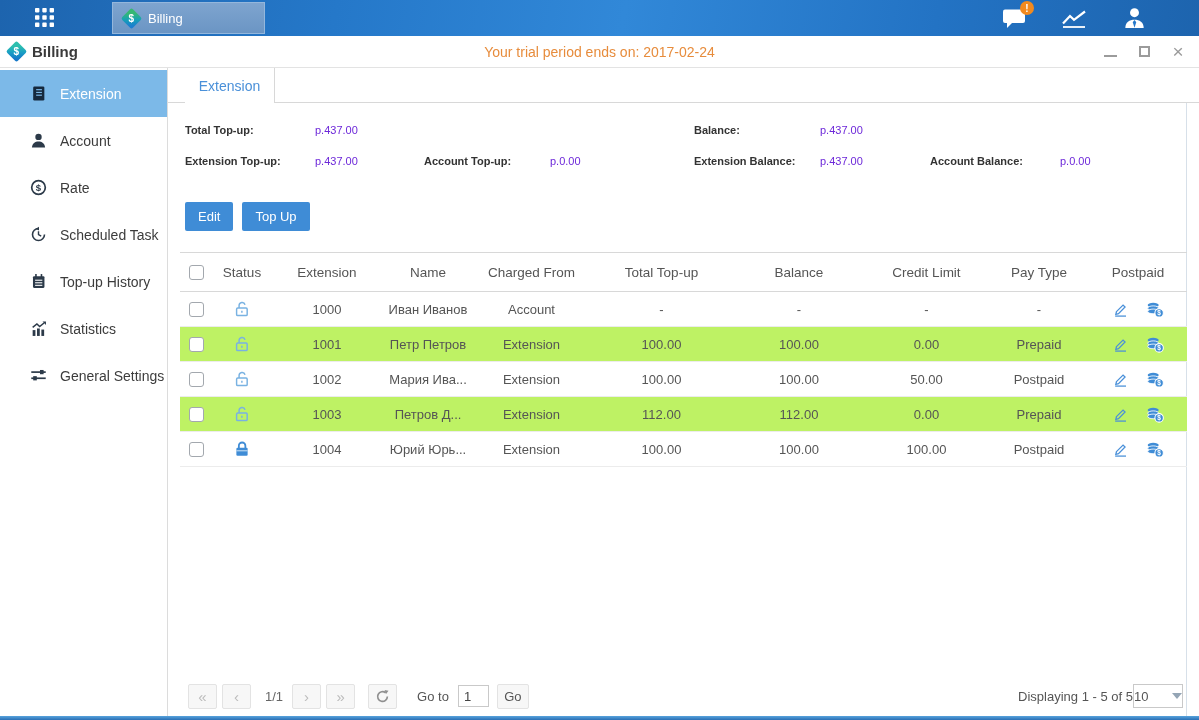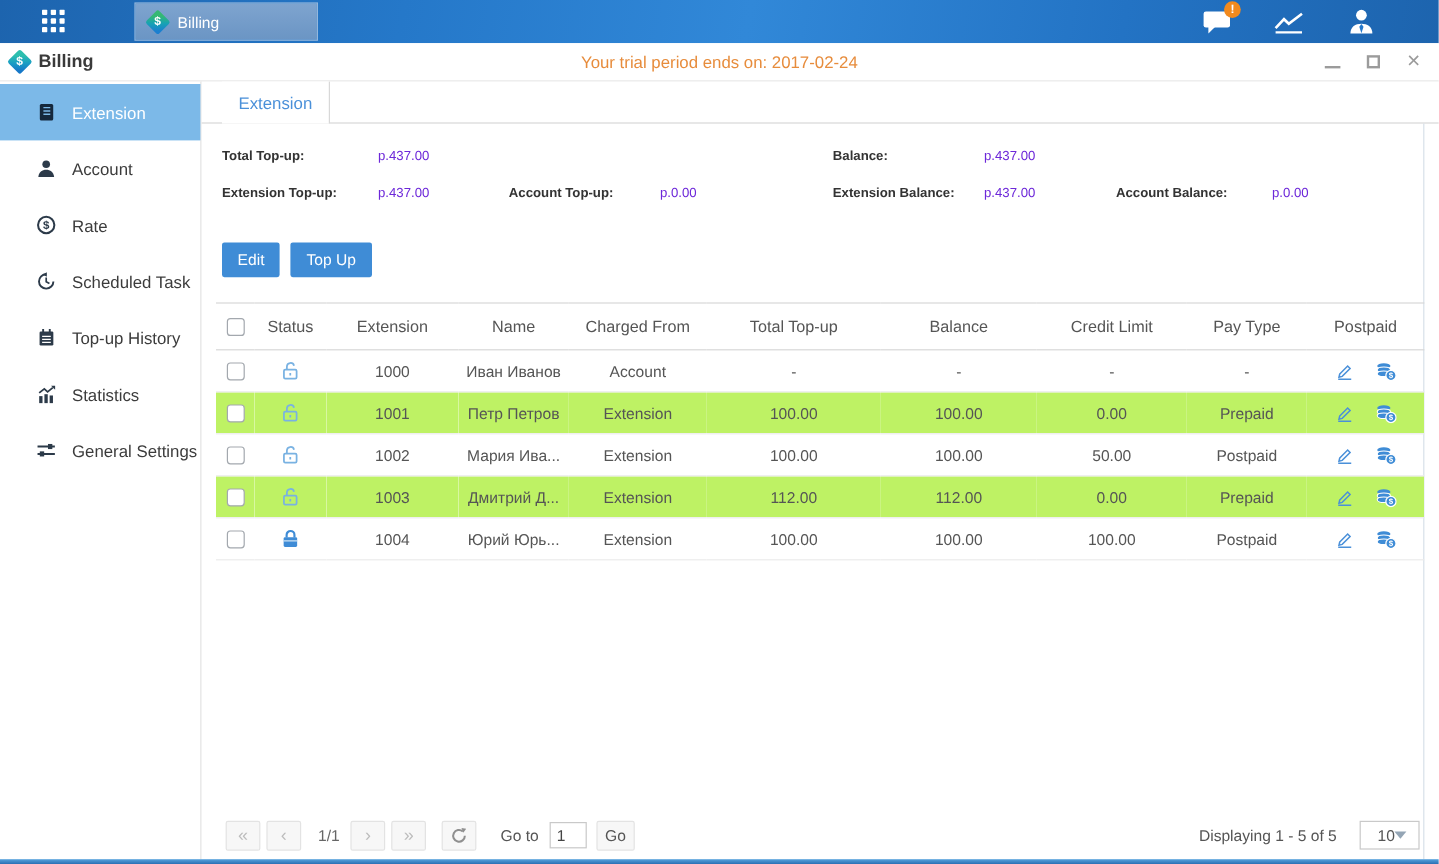--- a/index.html
+++ b/index.html
@@ -102,24 +102,24 @@
   .pg-btn {
     width:29px; height:25px; border:1px solid #e3e3e3; background:#f7f7f7; border-radius:2px;
     display:flex; align-items:center; justify-content:center; color:#bcbcbc; font-size:15px;
     margin-right:5px; cursor:pointer; flex:none;
   }
   .pg-text { margin:0 9px; color:#666; }
   .pg-refresh { margin-left:8px; }
   .goto-label { margin:0 9px 0 15px; color:#555; }
   .goto-input { width:31px; height:22px; border:1px solid #c9c9c9; text-align:left; padding-left:5px; font-size:13px; font-family:inherit; color:#444; }
   .go-btn { width:32px; margin-left:8px; color:#555; font-size:13px; }
-  .pg-right { margin-left:auto; display:flex; align-items:center; gap:19px; }
+  .pg-right { margin-left:auto; display:flex; align-items:center; gap:0; }
   .select-box {
     width:50px; height:24px; border:1px solid #c9c9c9; background:#fff; color:#555;
-    display:flex; align-items:center; justify-content:space-between; padding:0 14px; cursor:pointer;
+    display:flex; align-items:center; justify-content:space-between; padding:0 0; cursor:pointer;
   }
   .tri { width:0; height:0; border-left:5px solid transparent; border-right:5px solid transparent; border-top:6px solid #94a5b5; }
   
   .bottom-strip { position:absolute; bottom:0; left:0; width:100%; height:4px; background:linear-gradient(180deg,#57a3dd,#2a6fb4); }
 </style>
 </head>
 <body>
 
 <div class="taskbar">
   <span class="app-grid">
@@ -457,21 +457,21 @@
           <span class="lock lock-open">
             <svg width="18" height="18" viewBox="0 0 16 16" fill="none">
               <rect x="3.2" y="7.2" width="9.4" height="6.6" rx="1" stroke="#79b2e2" stroke-width="1.3"></rect>
               <path d="M5.4 7.2 V4.9 A2.7 2.7 0 0 1 10.7 4.2" stroke="#79b2e2" stroke-width="1.3"></path>
               <line x1="7.9" y1="9.6" x2="7.9" y2="11.4" stroke="#79b2e2" stroke-width="1.3"></line>
             </svg>
           </span>
           
         </td>
         <td>1003</td>
-        <td>Дмитрий Д...</td>
+        <td>Петров Д...</td>
         <td>Extension</td>
         <td>112.00</td>
         <td>112.00</td>
         <td>0.00</td>
         <td>Prepaid</td>
         <td>
           <span class="op-wrap">
             <span class="op-btn">
               <svg width="17" height="17" viewBox="0 0 16 16" fill="none">
                 <path d="M4.2 10 L10.4 3.8 L12.3 5.7 L6.1 11.9 L3.6 12.5 Z" stroke="#4a90d9" stroke-width="1.2"></path>

